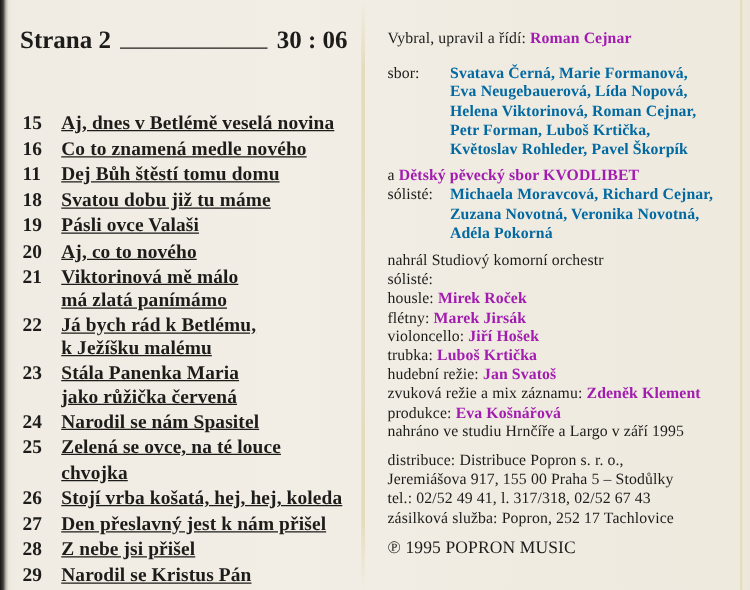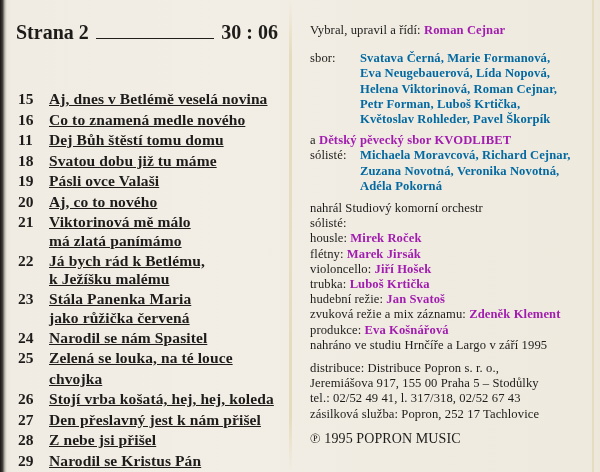--- a/index.html
+++ b/index.html
@@ -118,21 +118,21 @@
     </div>
     <div class="track">
       <span class="tnum">24</span>
       <span class="ttitle">
           <span class="tline">Narodil se nám Spasitel</span>
         </span>
     </div>
     <div class="track">
       <span class="tnum">25</span>
       <span class="ttitle">
-          <span class="tline">Zelená se louka, na té louce chvojka</span>
+          <span class="tline">Zelená se ovce, na té louce chvojka</span>
         </span>
     </div>
     <div class="track">
       <span class="tnum">26</span>
       <span class="ttitle">
           <span class="tline">Stojí vrba košatá, hej, hej, koleda</span>
         </span>
     </div>
     <div class="track">
       <span class="tnum">27</span>

